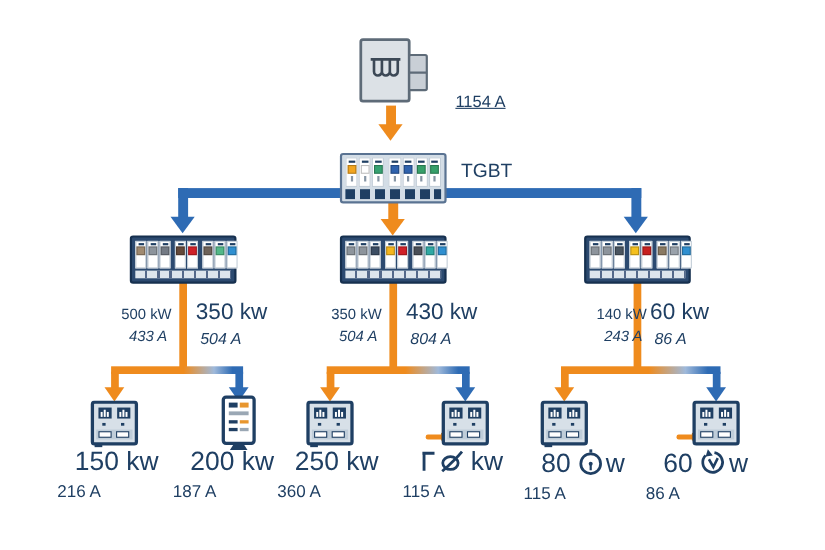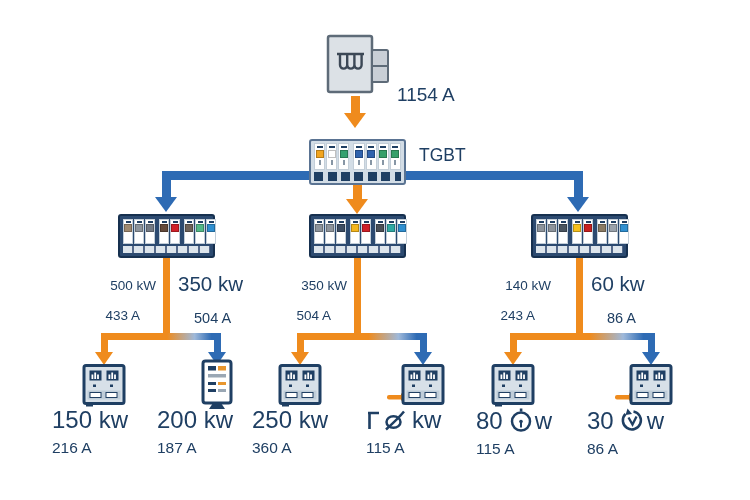--- a/index.html
+++ b/index.html
@@ -33,30 +33,30 @@
   .sub-mods .mod{padding-top:1px;}
   .sub-mods .mdash{margin-bottom:1px;width:5px;}
   .sub-mods .msq{width:8px;height:8px;}
   .sub-mods .mod:nth-child(4),.sub-mods .mod:nth-child(6){margin-left:3px;}
   .tgbt-terms{height:9px;margin-top:2px;background:repeating-linear-gradient(90deg,#1F3F63 0 9px,transparent 9px 13.5px);}
   .sub-strip{height:7px;margin-top:2px;background:#dde5ec;
     background-image:repeating-linear-gradient(90deg,transparent 0 9px,#55698a 9px 11px);}
   
   .t-name{position:absolute;left:397px;top:37px;font-size:16px;}
   .t-power{position:absolute;left:396px;top:56px;font-size:22px;}
-  .t-current{position:absolute;left:397px;top:84px;font-size:19px;}
+  .t-current{position:absolute;left:414px;top:84px;font-size:15px;text-decoration:underline;}
   .tgbt-label{position:absolute;left:419px;top:145px;font-size:17.5px;}
   .feeder-stat{position:absolute;line-height:1;}
   .feeder-stat .p{font-size:13.5px;margin:0 0 6px 0;}
-  .feeder-stat .c{font-size:13.5px;margin:16px;}
+  .feeder-stat .c{font-size:13.5px;margin:4px;font-style:italic;}
   .feeder-stat.big .p{font-size:20.5px;margin-bottom:7px;}
   .feeder-stat.big .c{font-size:14.5px;}
   .feeder-stat.small{width:70px;text-align:right;}
   .load-label{position:absolute;top:408px;line-height:1;}
-  .load-label .p{font-size:24px;margin:0 0 8px 0;white-space:nowrap;}
+  .load-label .p{font-size:24px;margin:0 0 8px 16px;white-space:nowrap;}
   .load-label .c{font-size:15.5px;margin:0;}
   .glyph{vertical-align:-3px;}
   .gap-l{margin-left:6px;}
   .gap-s{margin-left:2px;}
 </style>
 </head>
 <body>
 
 <div id="canvas">
 
@@ -242,21 +242,25 @@
     <p class="c">433 A</p>
   </div>
   <div class="feeder-stat big" style="left:178px;top:274px;">
     <p class="p">350 kw</p>
     <p class="c">504 A</p>
   </div>
   <div class="feeder-stat small" style="left:277px;top:279px;">
     <p class="p">350 kW</p>
     <p class="c">504 A</p>
   </div>
-  <div class="feeder-stat small" style="left:481px;top:279px;">
+  <div class="feeder-stat big" style="left:369px;top:274px;">
+    <p class="p">430 kw</p>
+    <p class="c">804 A</p>
+  </div>
+  <div class="feeder-stat small" style="left:518px;top:279px;">
     <p class="p">140 kW</p>
     <p class="c">243 A</p>
   </div>
   <div class="feeder-stat big" style="left:591px;top:274px;">
     <p class="p">60 kw</p>
     <p class="c">86 A</p>
   </div>
 
   <div class="hline grad-bg" style="left:100.5px;top:333px;width:120px;height:7px;"></div>
   <div class="vline orange-bg" style="left:100.5px;top:338px;width:7px;height:15px;"></div>
@@ -404,21 +408,21 @@
           <rect x="10.8" y="0.5" width="2.6" height="3" fill="#1F3F63"></rect>
           <circle cx="12" cy="13.5" r="9" fill="none" stroke="#1F3F63" stroke-width="2.5"></circle>
           <circle cx="12" cy="13.5" r="1.8" fill="#1F3F63"></circle>
           <line x1="12" y1="13.5" x2="12" y2="19.5" stroke="#1F3F63" stroke-width="2"></line>
         </svg><span class="gap-s">w</span>
     </p>
     <p class="c">115 A</p>
   </div>
   <div class="load-label" style="left:587px;">
     <p class="p">
-      <span>30</span><svg class="glyph gap-l" width="25" height="24" viewBox="0 0 25 24">
+      <span>60</span><svg class="glyph gap-l" width="25" height="24" viewBox="0 0 25 24">
           <path d="M5.5 6 A9 9 0 1 0 13.5 3.5" fill="none" stroke="#1F3F63" stroke-width="2.5"></path>
           <path d="M7.5 0.5 L5.5 7 L12 6" fill="#1F3F63"></path>
           <path d="M8.5 9.5 l4 7 l4 -8" fill="none" stroke="#1F3F63" stroke-width="2.3"></path>
         </svg><span class="gap-s">w</span>
     </p>
     <p class="c">86 A</p>
   </div>
 
 </div>
 

